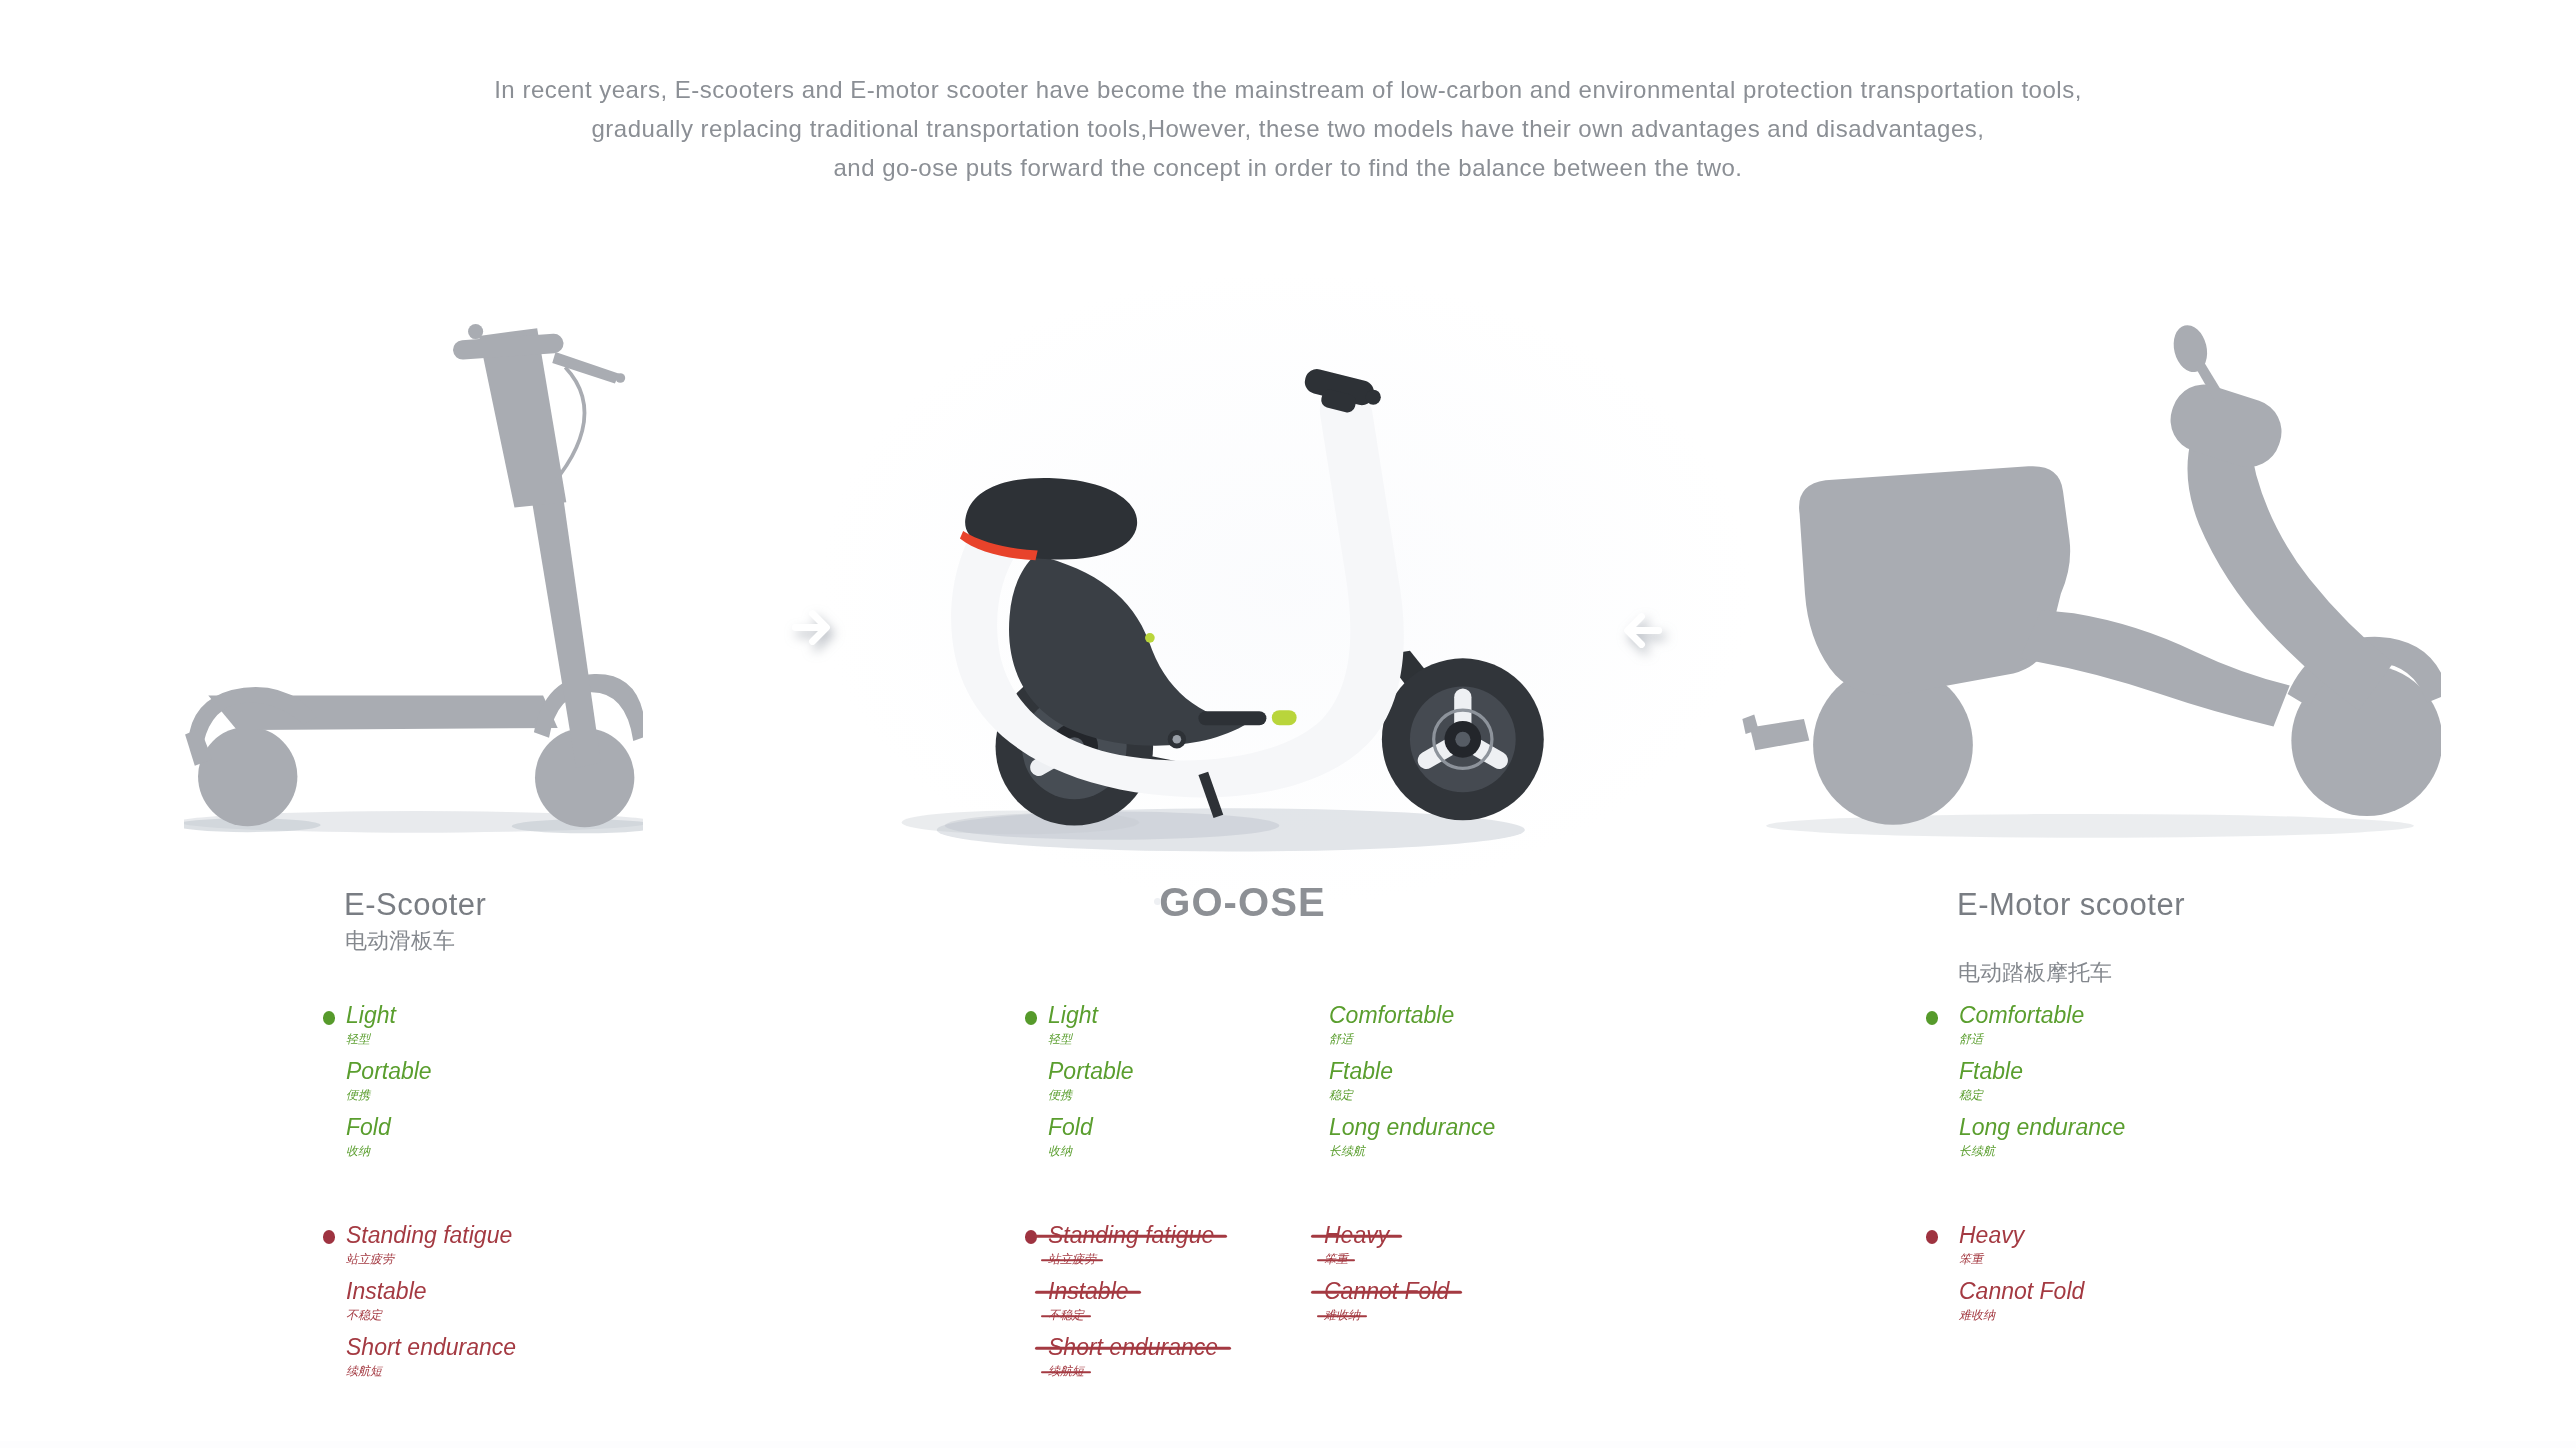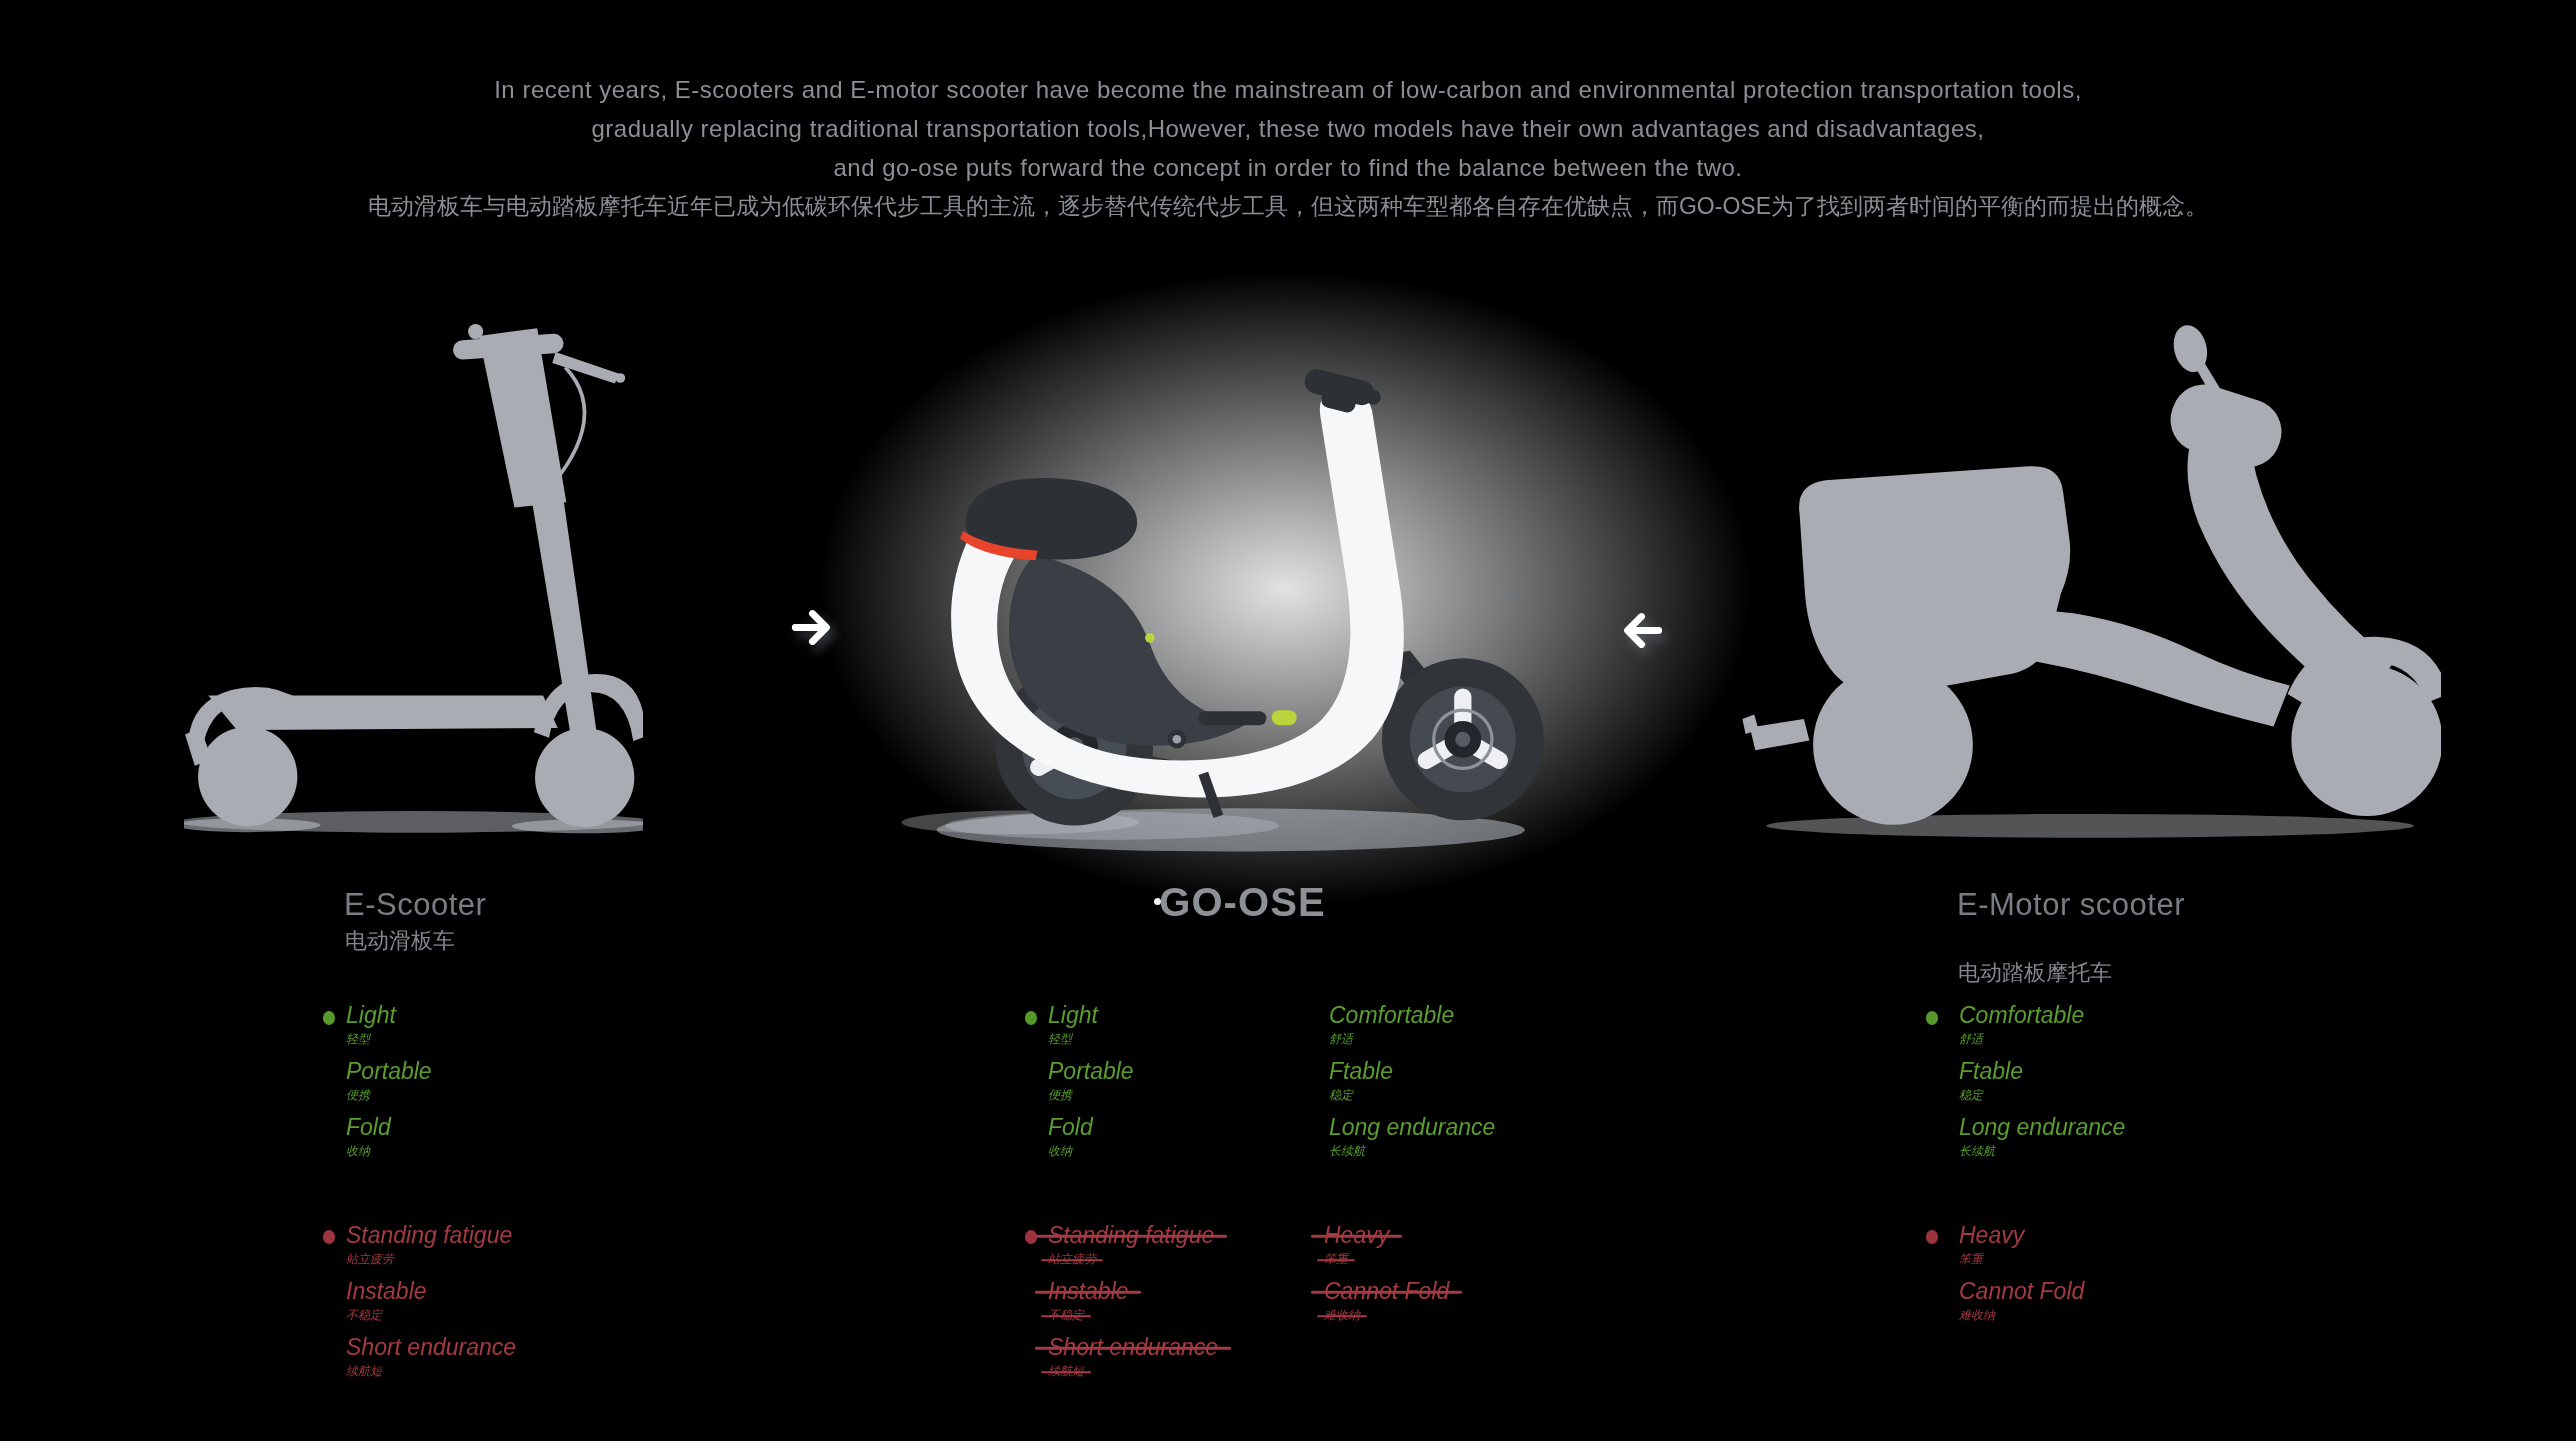--- a/index.html
+++ b/index.html
@@ -1,16 +1,16 @@
 <!DOCTYPE html>
 <html style="font-size:8.6px"><head>
 <meta charset="utf-8">
 <style>
   html,body{margin:0;padding:0;background:#e9edf1;}
-  .stage{position:relative;width:2576px;height:1449px;background:#000000;overflow:hidden;
+  .stage{position:relative;width:2576px;height:1449px;background:#ffffff;overflow:hidden;
          font-family:"Liberation Sans",sans-serif;}
   .center-glow{position:absolute;left:799px;top:259px;width:972px;height:659px;
     background:radial-gradient(ellipse at center, rgba(250,251,253,0.9) 0%, rgba(233,237,241,0) 68%);}
   
   .intro{position:absolute;left:0;top:70px;width:2576px;text-align:center;color:#8b8f95;}
   .intro .en{font-size:24px;line-height:39px;letter-spacing:0.5px;}
   .intro .zh{font-size:23px;line-height:39px;}
   
   .veh{position:absolute;}
   .sil{fill:#a9acb2;}
@@ -44,21 +44,20 @@
 <body>
 
 <div class="stage">
 
   <div class="center-glow"></div>
 
   <div class="intro">
     <div class="en">In recent years, E-scooters and E-motor scooter have become the mainstream of low-carbon and environmental protection transportation tools,</div>
     <div class="en">gradually replacing traditional transportation tools,However, these two models have their own advantages and disadvantages,</div>
     <div class="en">and go-ose puts forward the concept in order to find the balance between the two.</div>
-    <div class="zh">电动滑板车与电动踏板摩托车近年已成为低碳环保代步工具的主流，逐步替代传统代步工具，但这两种车型都各自存在优缺点，而GO-OSE为了找到两者时间的平衡的而提出的概念。</div>
   </div>
 
   <svg class="veh" style="left:184px;top:324px;" width="459" height="513" viewBox="0 0 850 950">
     <ellipse cx="430" cy="922" rx="440" ry="20" fill="#ccd1d7" opacity="0.45"></ellipse>
     <ellipse cx="118" cy="928" rx="135" ry="13" fill="#c0c6cd" opacity="0.55"></ellipse>
     <ellipse cx="742" cy="930" rx="135" ry="13" fill="#c0c6cd" opacity="0.55"></ellipse>
     <g class="sil">
       <circle cx="118" cy="838" r="92"></circle>
       <circle cx="742" cy="840" r="92"></circle>
       <path d="M45 688 L665 688 L692 748 L98 752 Z"></path>

